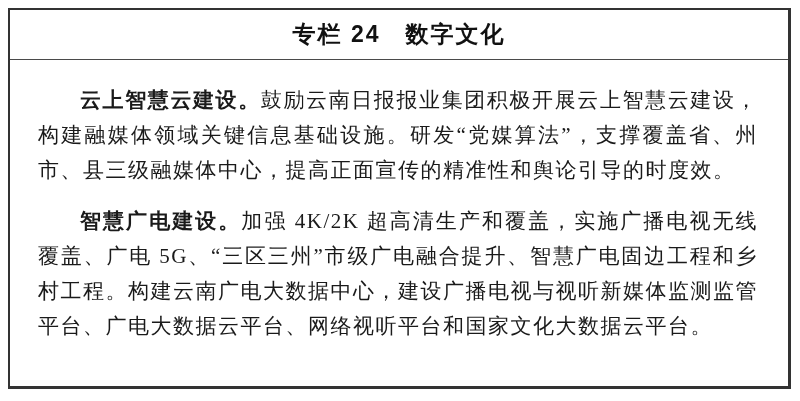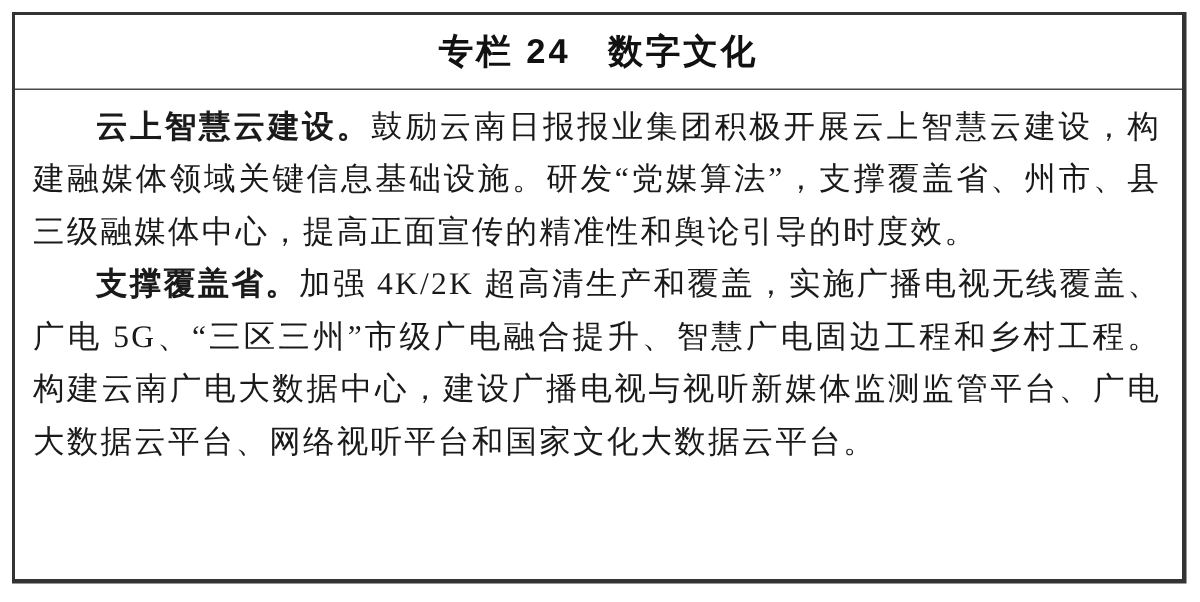--- a/index.html
+++ b/index.html
@@ -46,34 +46,34 @@
     padding: 7px 14px 0 12px;
     font-family: "Liberation Serif", "DejaVu Serif", serif;
     font-size: 21px;
     line-height: 35px;
     color: #1a1a1a;
     text-align: justify;
     text-justify: inter-character;
     letter-spacing: 1.5px;
   }
   .panel-body p {
-    margin: 0;
+    margin: 16px;
     text-indent: 2em;
     font-family: Liberation Serif, serif;
   }
   .lead {
     font-weight: bold;
   }
 </style>
 </head>
 <body>
 
 <div class="page">
   <div class="panel">
     <div class="panel-title-row">
       <span class="panel-title">专栏 24　数字文化</span>
     </div>
     <div class="panel-body">
       <p><span class="lead">云上智慧云建设。</span><span>鼓励云南日报报业集团积极开展云上智慧云建设，构建融媒体领域关键信息基础设施。研发“党媒算法”，支撑覆盖省、州市、县三级融媒体中心，提高正面宣传的精准性和舆论引导的时度效。</span></p>
-      <p><span class="lead">支撑覆盖省。</span><span>加强 4K/2K 超高清生产和覆盖，实施广播电视无线覆盖、广电 5G、“三区三州”市级广电融合提升、智慧广电固边工程和乡村工程。构建云南广电大数据中心，建设广播电视与视听新媒体监测监管平台、广电大数据云平台、网络视听平台和国家文化大数据云平台。</span></p>
+      <p><span class="lead">智慧广电建设。</span><span>加强 4K/2K 超高清生产和覆盖，实施广播电视无线覆盖、广电 5G、“三区三州”市级广电融合提升、智慧广电固边工程和乡村工程。构建云南广电大数据中心，建设广播电视与视听新媒体监测监管平台、广电大数据云平台、网络视听平台和国家文化大数据云平台。</span></p>
     </div>
   </div>
 </div>
 
 </body></html>

